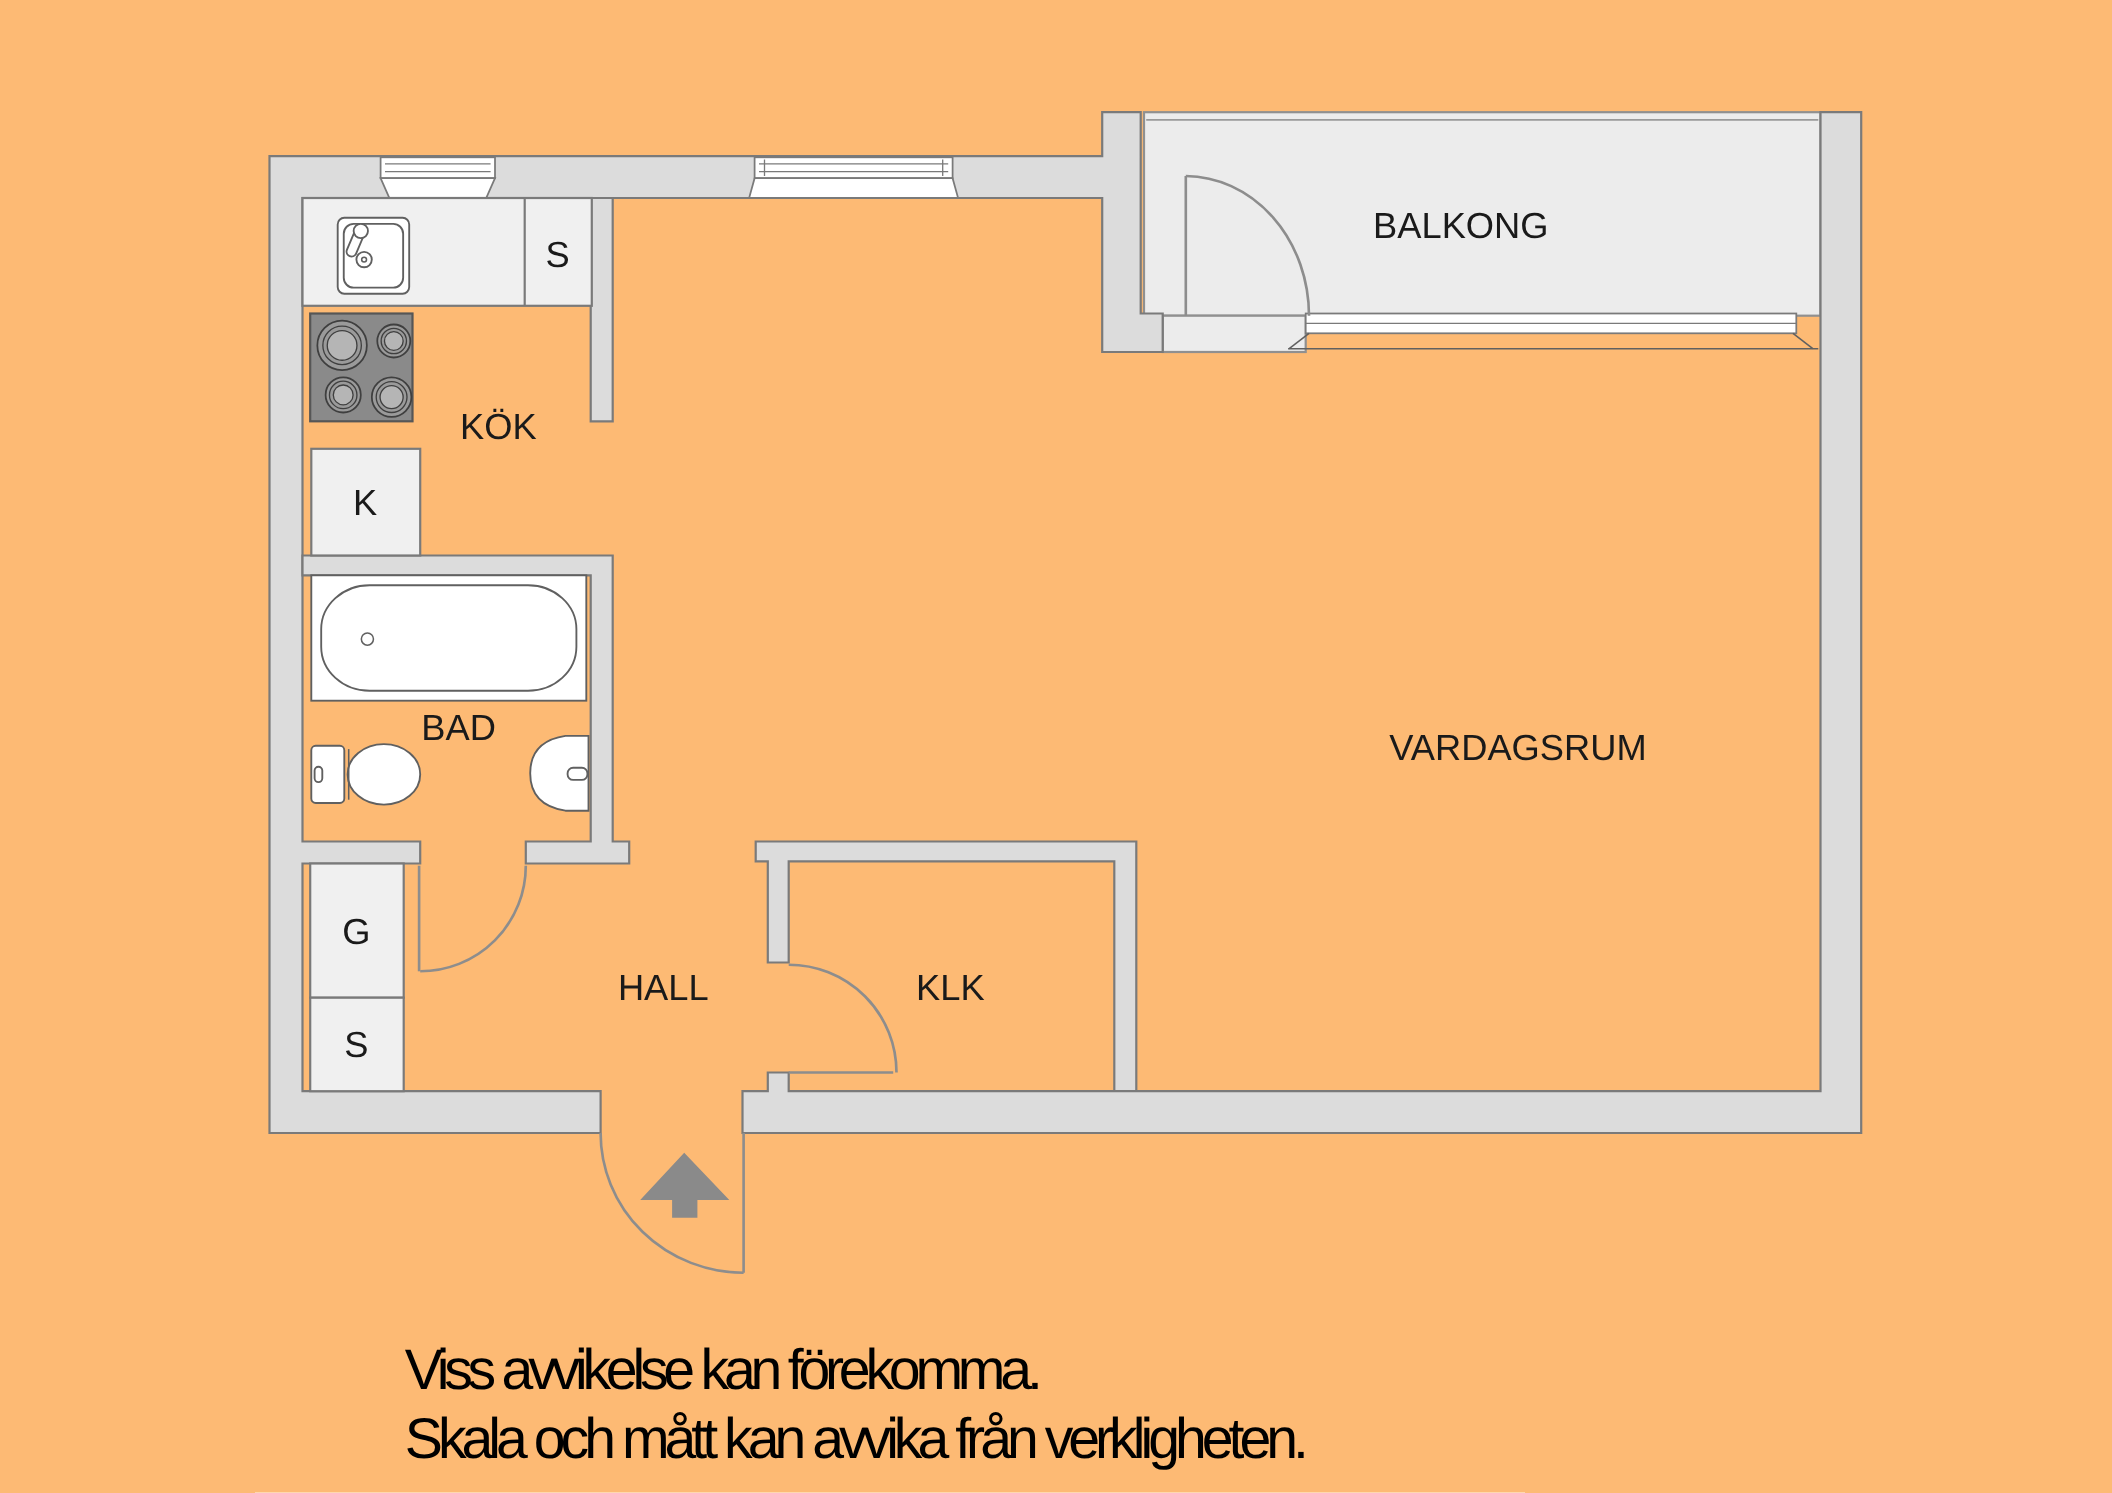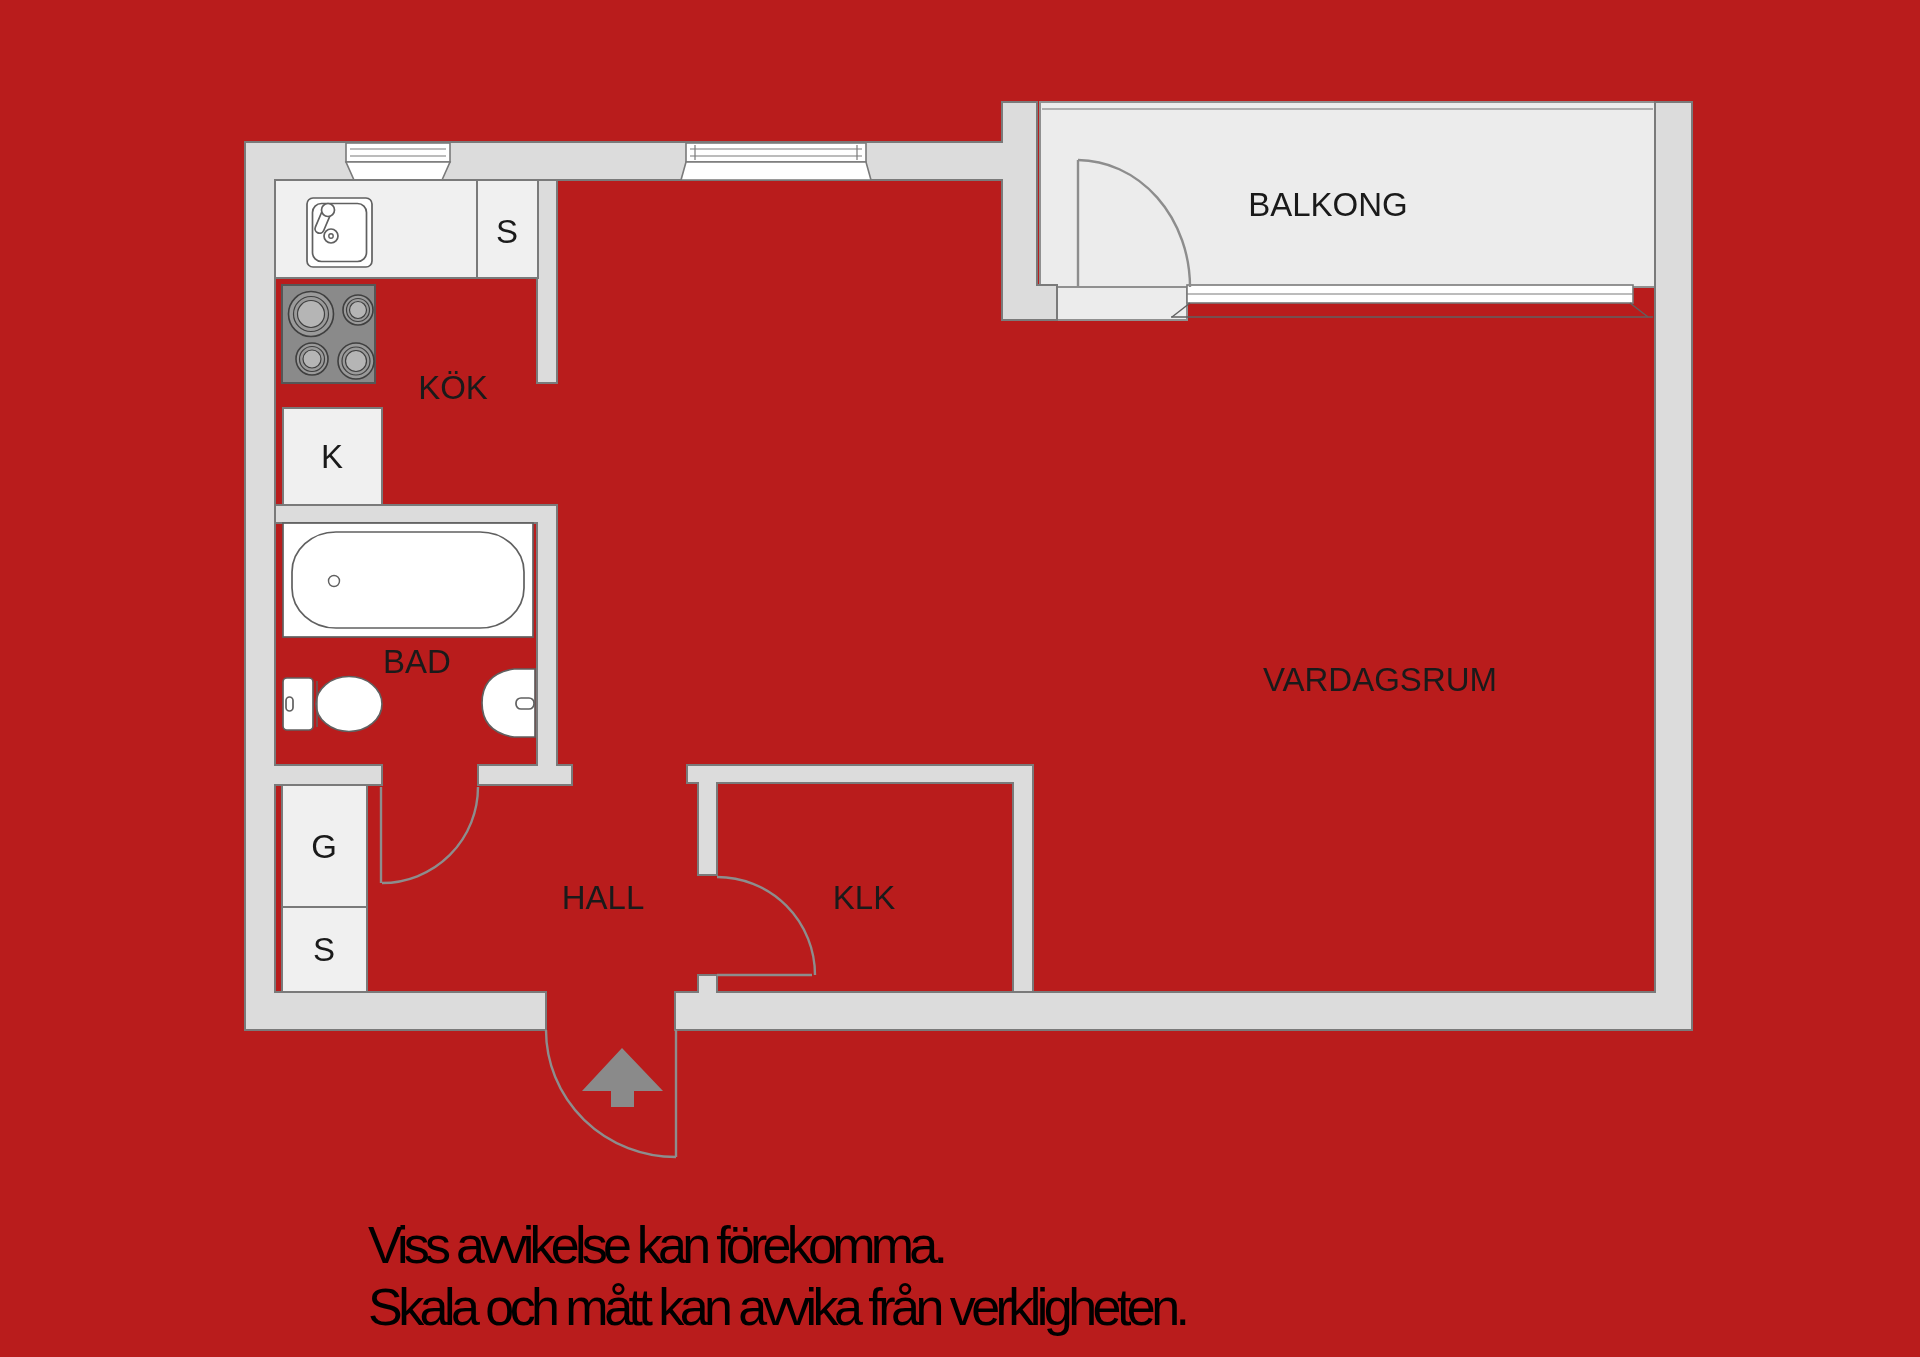--- a/index.html
+++ b/index.html
@@ -2,21 +2,21 @@
 <html style="--wall_fill: #dcdcdc; --wall_stroke: #7a7a7a; --cabinet_fill: #f0f0f0; --balcony_fill: #ececec; --stove_fill: #8a8a8a; --burner_fill: #9a9a9a; --burner_inner: #b5b5b5; --fixture_stroke: #606060; --door_stroke: #8d8d8d; --arrow_fill: #8a8a8a; --label_color: #1a1a1a; --disclaimer_color: #000000;"><head>
 <meta charset="utf-8">
 <style>
   :root{
     --wall_fill:#dcdcdc; --wall_stroke:#7a7a7a; --cabinet_fill:#f0f0f0;
     --balcony_fill:#ececec; --stove_fill:#8a8a8a; --burner_fill:#9a9a9a;
     --burner_inner:#b5b5b5; --fixture_stroke:#606060; --door_stroke:#8d8d8d;
     --arrow_fill:#8a8a8a; --label_color:#1a1a1a; --disclaimer_color:#000000;
   }
   html,body{margin:0;padding:0;background:#ffffff;}
-  .page{width:1920px;height:1357px;background:#b91c1c;position:relative;overflow:hidden;}
+  .page{width:1920px;height:1357px;background:#fdba74;position:relative;overflow:hidden;}
   svg{display:block;}
   .wall{fill:var(--wall_fill);stroke:var(--wall_stroke);stroke-width:2;stroke-linejoin:miter;}
   .cab{fill:var(--cabinet_fill);stroke:var(--wall_stroke);stroke-width:2;}
   .cabline{stroke:var(--wall_stroke);stroke-width:2;fill:none;}
   .balc{fill:var(--balcony_fill);stroke:#909090;stroke-width:2;}
   .balcline{stroke:#9a9a9a;stroke-width:1.5;fill:none;}
   .win{fill:#ffffff;stroke:var(--wall_stroke);stroke-width:1.6;}
   .winline{stroke:var(--wall_stroke);stroke-width:1.2;fill:none;}
   .fx{fill:#ffffff;stroke:var(--fixture_stroke);stroke-width:1.7;}
   .fxline{stroke:var(--fixture_stroke);stroke-width:1.4;fill:none;}

